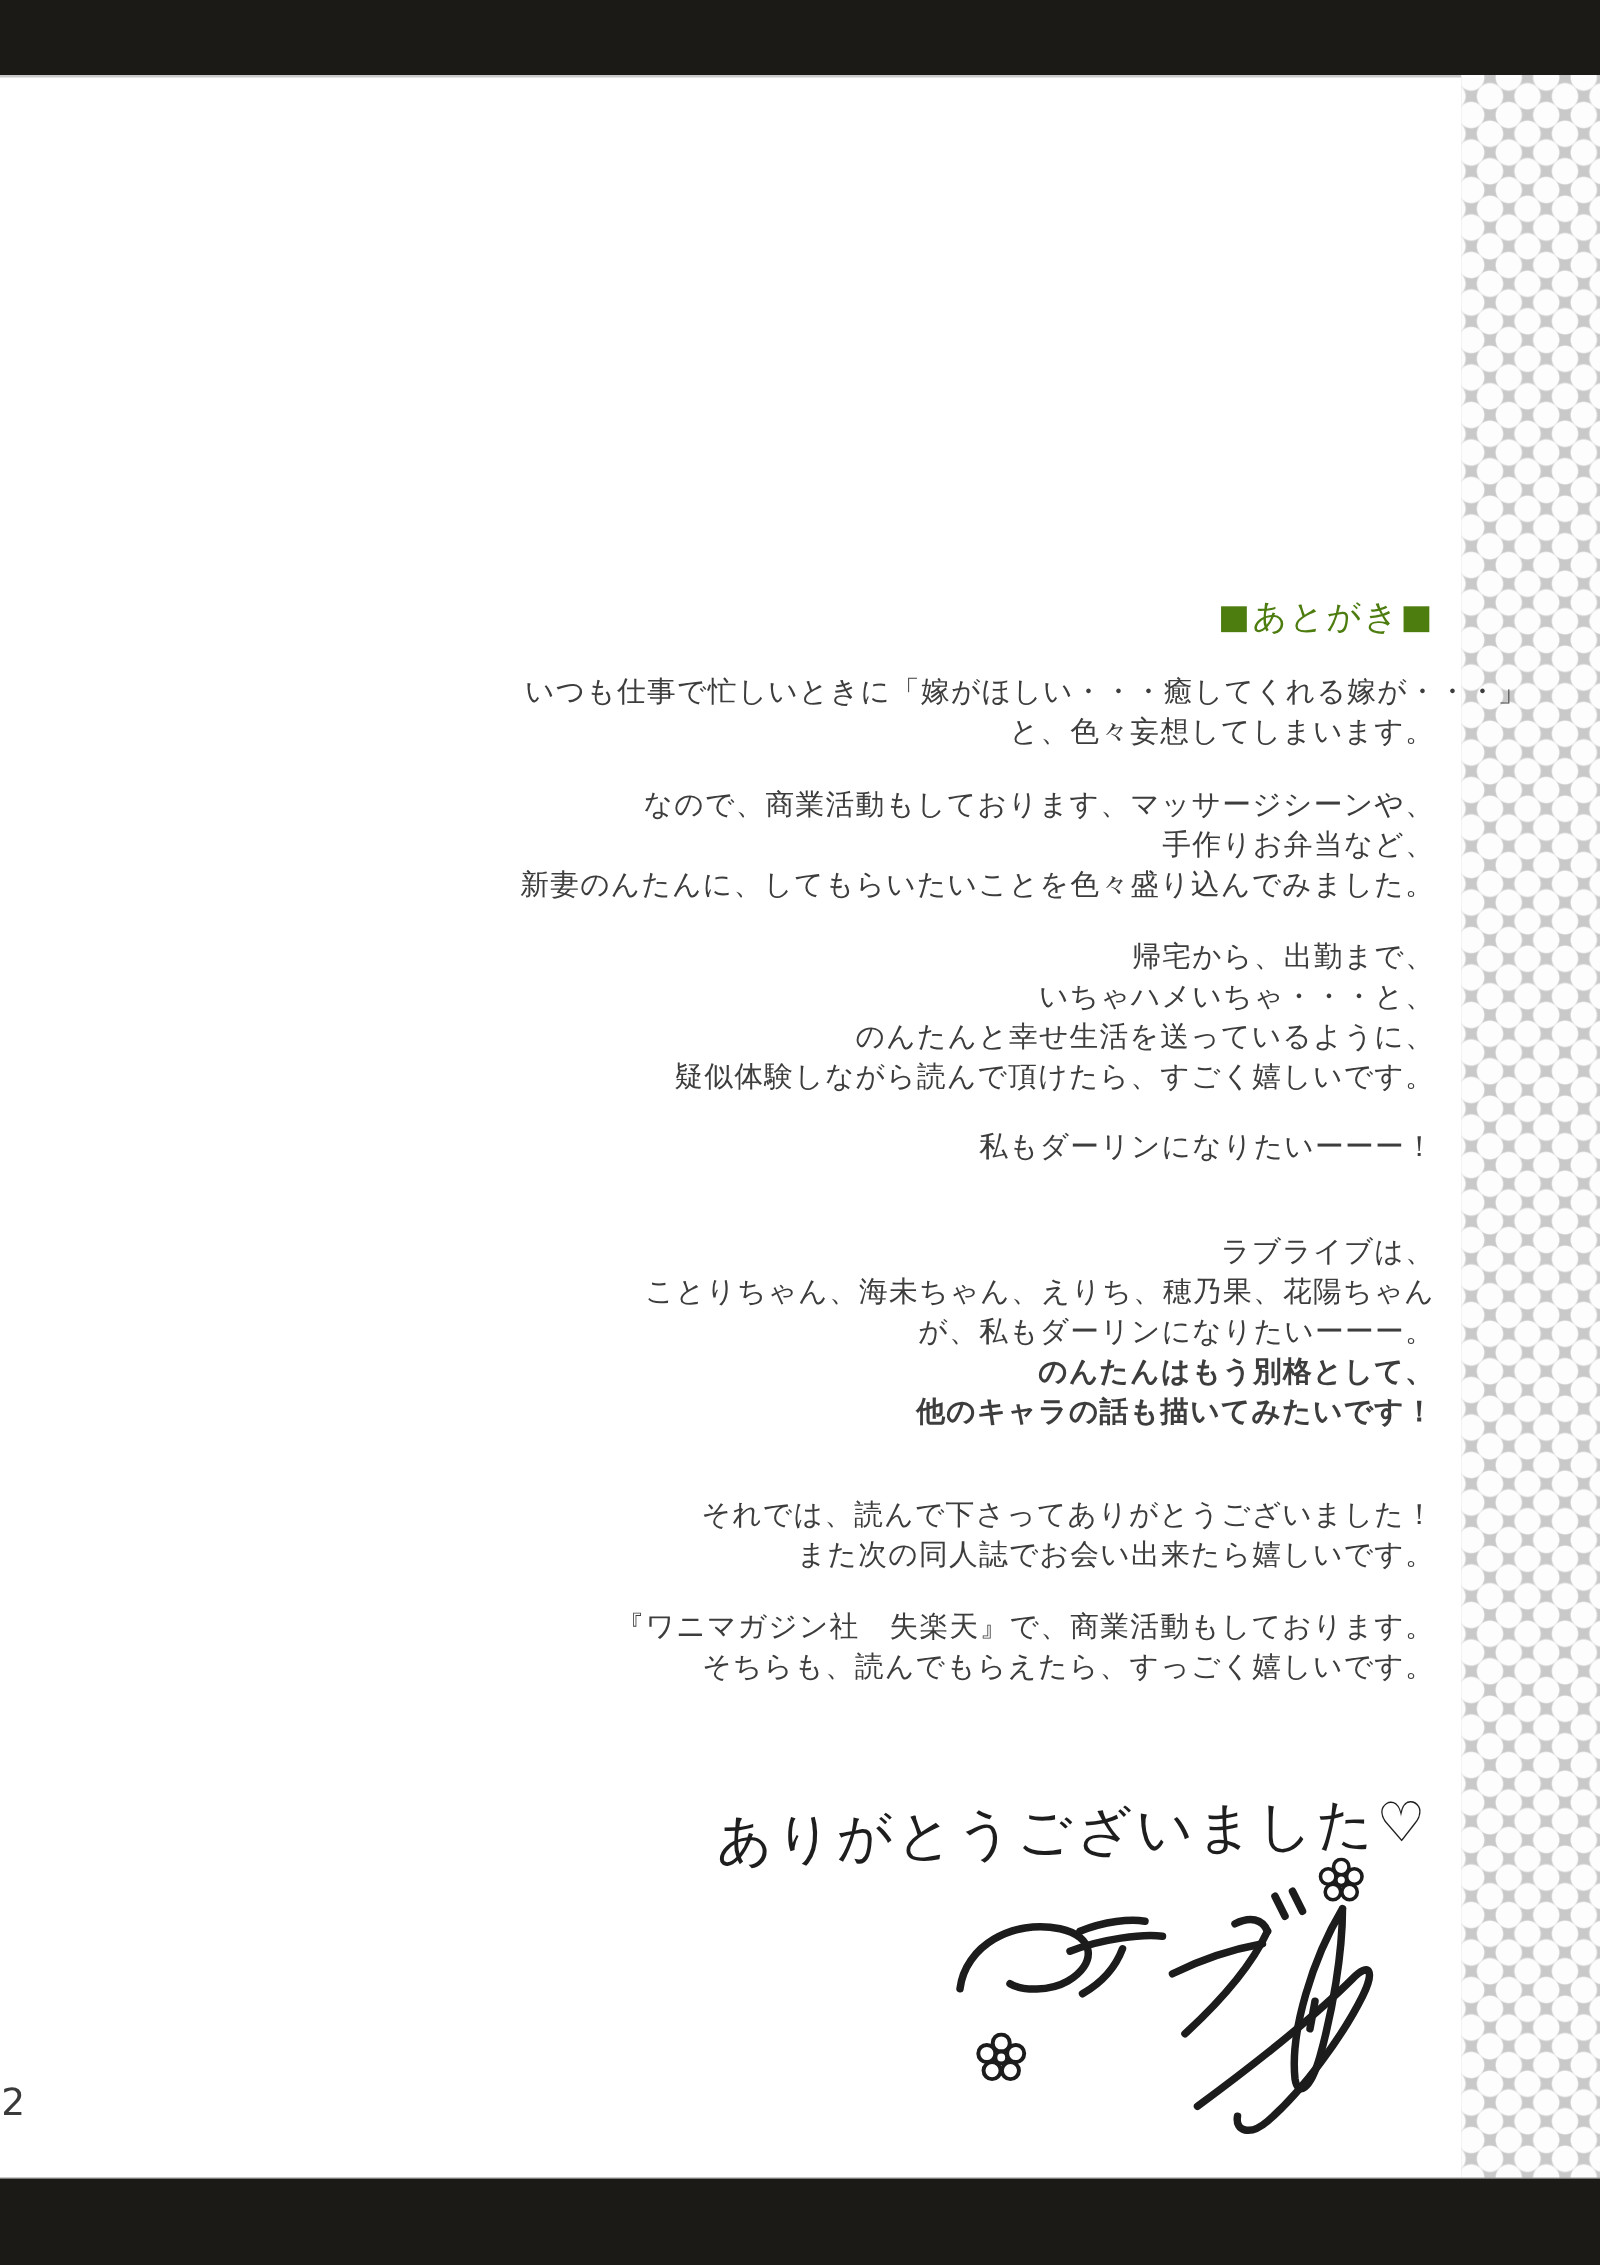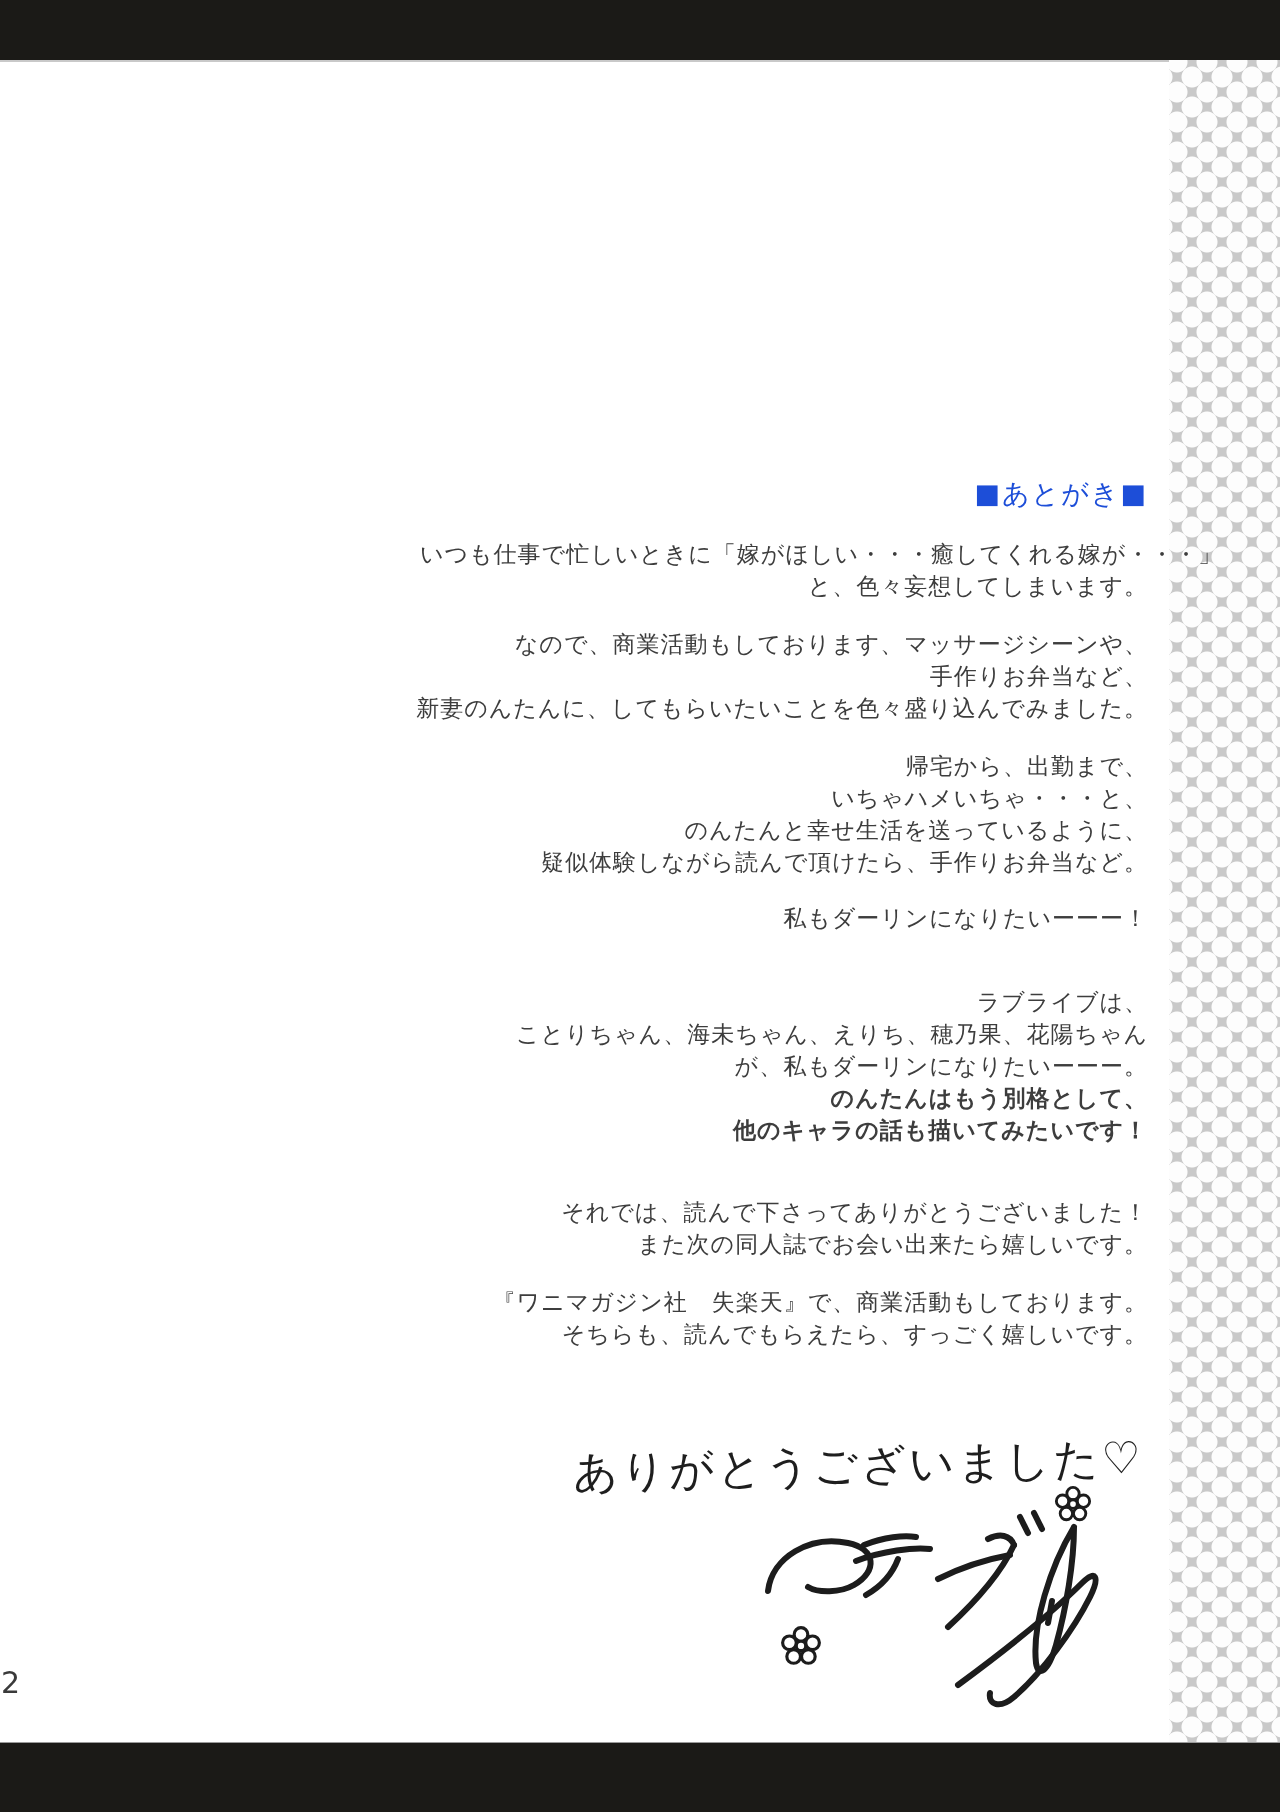--- a/index.html
+++ b/index.html
@@ -24,21 +24,21 @@
     background-size:30px 30px,30px 30px;
     background-position:8px 2px,23px 17px;
   }
   
   .content{
     position:absolute;top:478px;right:132px;width:760px;
     text-align:right;color:#3d3d3d;
   }
   .hdr{
     margin:0;font-size:27px;line-height:32px;font-weight:500;
-    color:#1d4ed8;letter-spacing:2px;
+    color:#4d7c0f;letter-spacing:2px;
   }
   .para{margin:0;font-size:23px;line-height:32px;letter-spacing:1px;}
   .para .ln{display:block;white-space:nowrap;}
   .p1{margin-top:28px;margin-left:32px;} .p2{margin-top:26px;} .p3{margin-top:26px;}
   .p4{margin-top:24px;} .p5{margin-top:52px;} .p6{font-weight:bold;}
   .p7{margin-top:50px;} .p8{margin-top:26px;}
   
   .thanks{
     position:absolute;top:1436px;right:136px;
     font-size:44px;color:#1e1e1e;letter-spacing:3px;
@@ -79,21 +79,21 @@
     <p class="para p2">
       <span class="ln">なので、商業活動もしております、マッサージシーンや、</span>
       <span class="ln">手作りお弁当など、</span>
       <span class="ln">新妻のんたんに、してもらいたいことを色々盛り込んでみました。</span>
     </p>
 
     <p class="para p3">
       <span class="ln">帰宅から、出勤まで、</span>
       <span class="ln">いちゃハメいちゃ・・・と、</span>
       <span class="ln">のんたんと幸せ生活を送っているように、</span>
-      <span class="ln">疑似体験しながら読んで頂けたら、手作りお弁当など。</span>
+      <span class="ln">疑似体験しながら読んで頂けたら、すごく嬉しいです。</span>
     </p>
 
     <p class="para p4">
       <span class="ln">私もダーリンになりたいーーー！</span>
     </p>
 
     <p class="para p5">
       <span class="ln">ラブライブは、</span>
       <span class="ln">ことりちゃん、海未ちゃん、えりち、穂乃果、花陽ちゃん</span>
       <span class="ln">が、私もダーリンになりたいーーー。</span>

